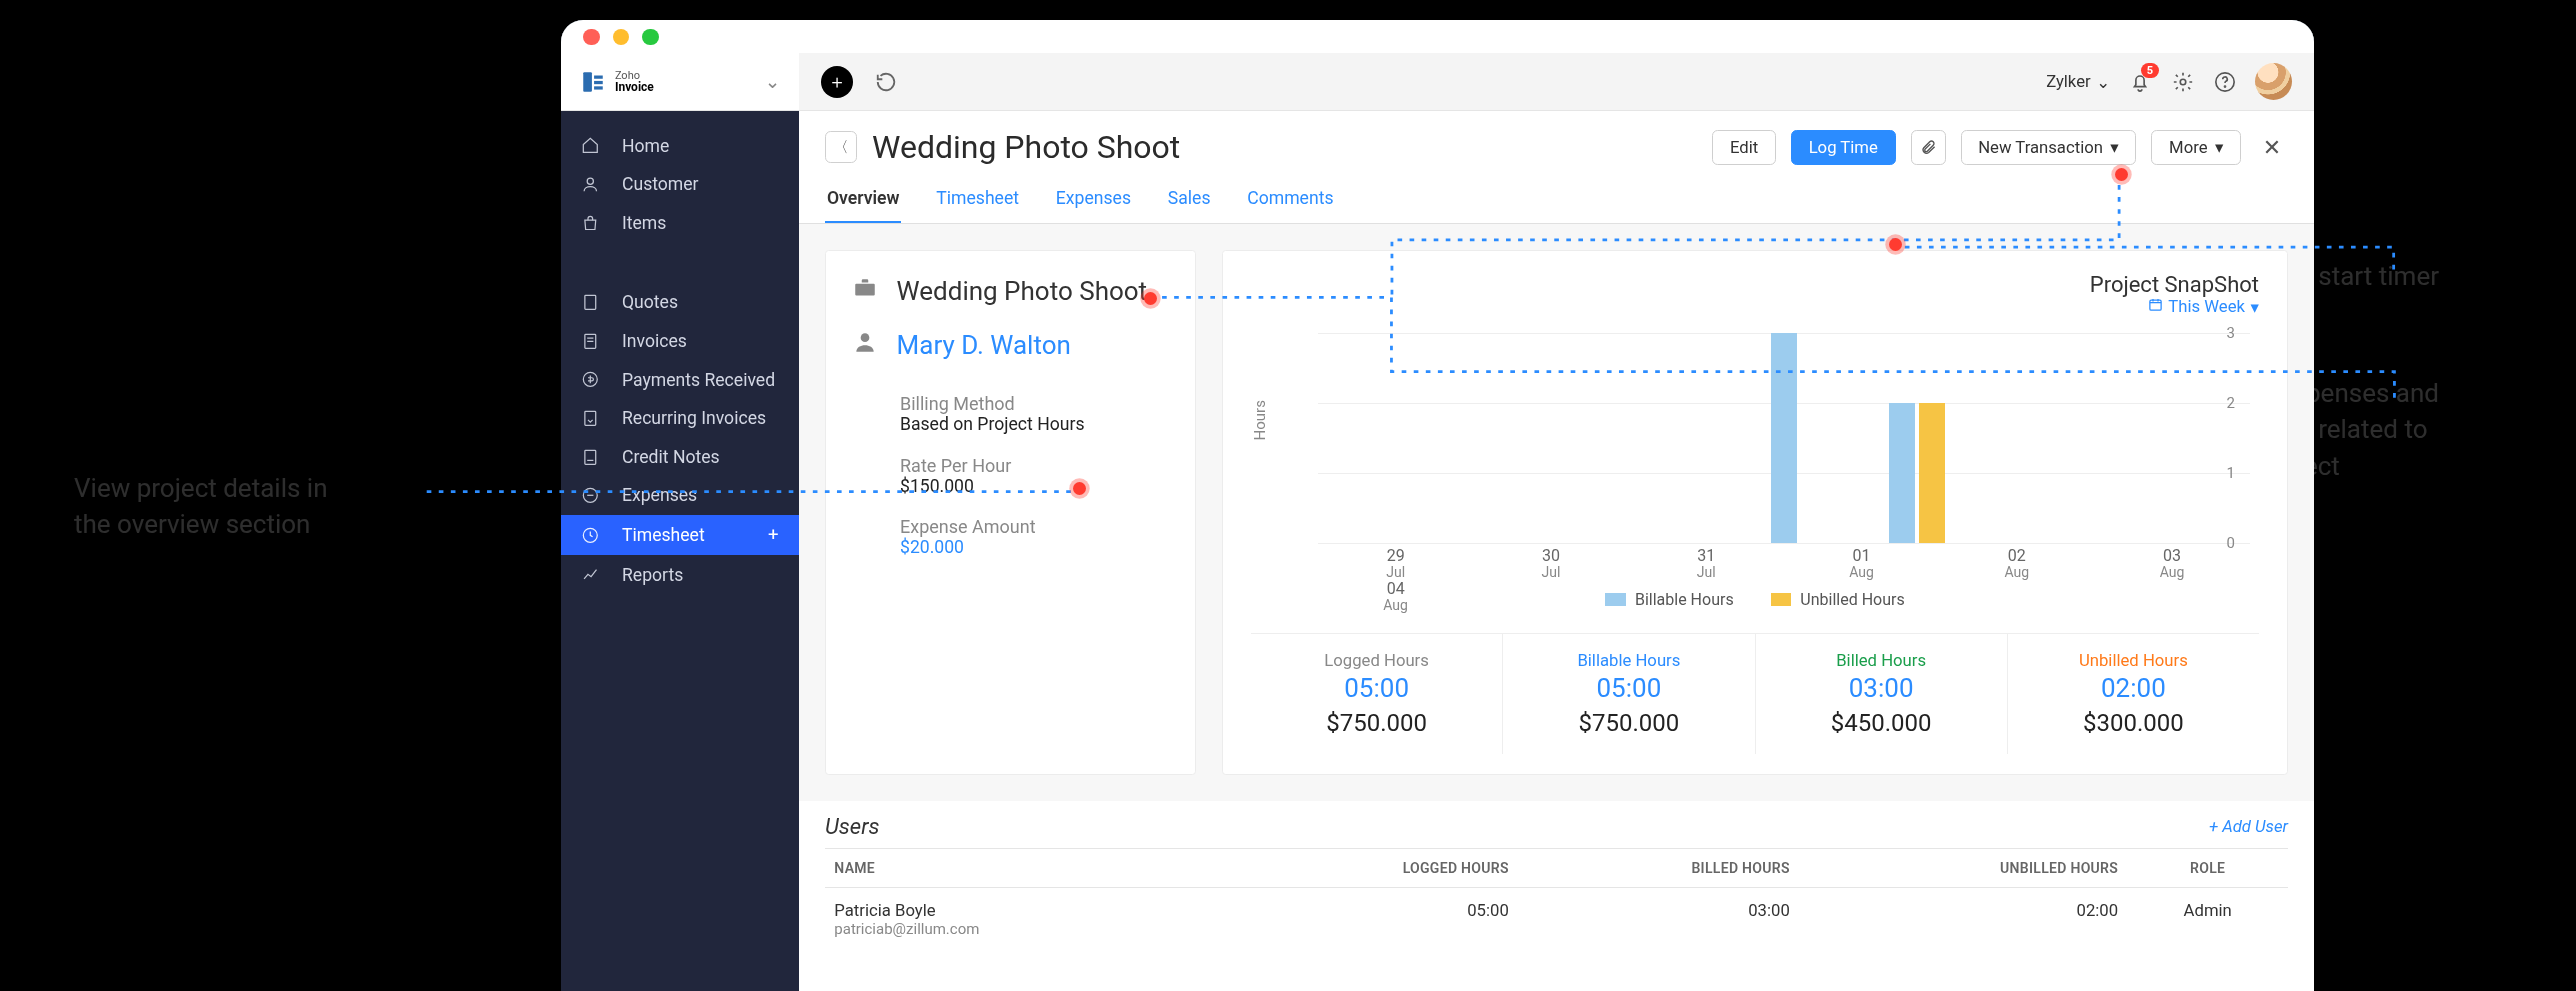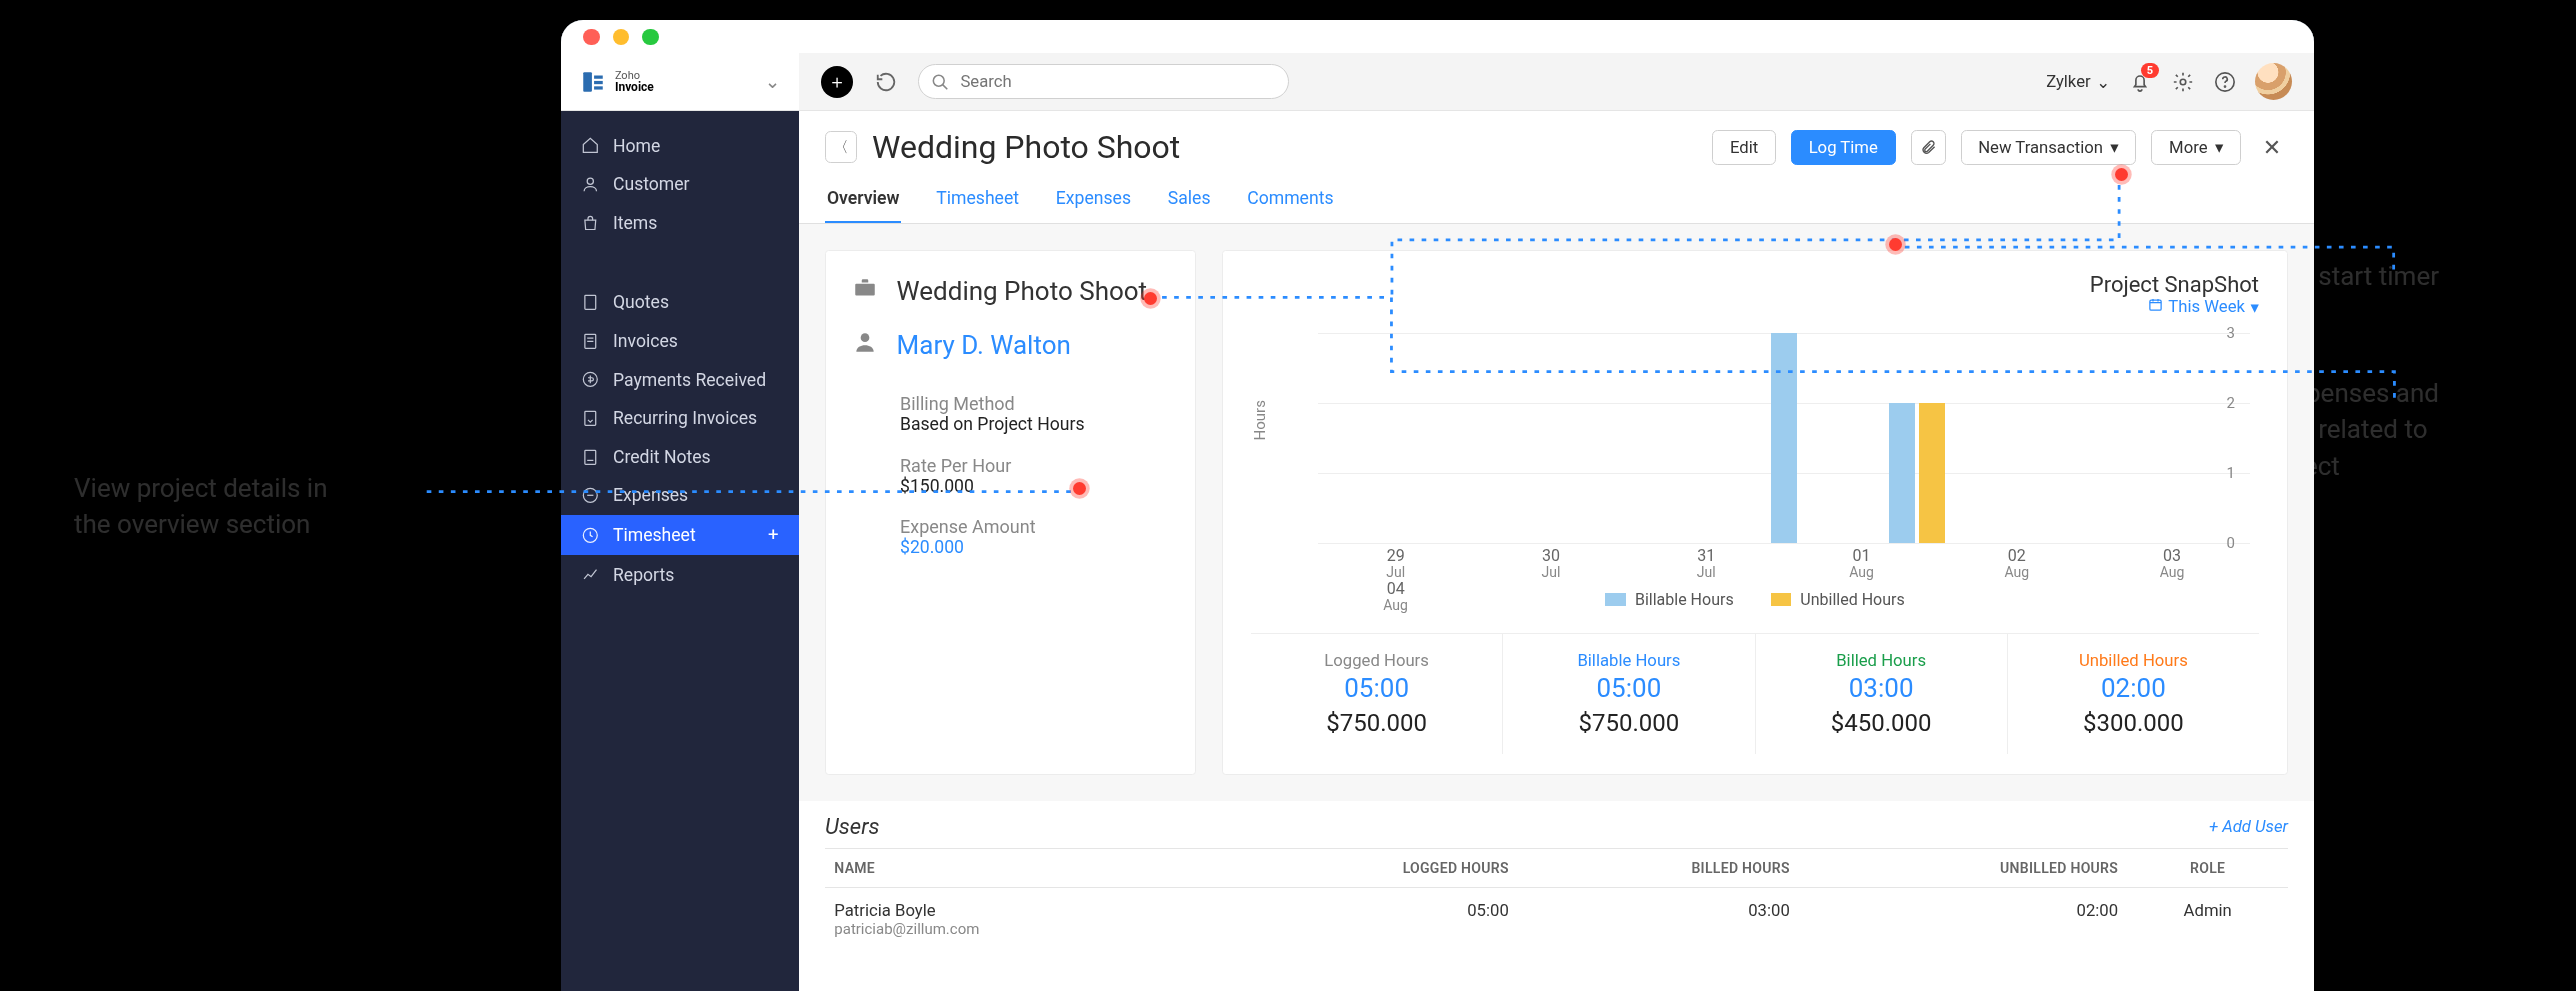--- a/index.html
+++ b/index.html
@@ -29,21 +29,21 @@
 .sidebar { width: 238px; background: #21263c; color: #d9dce6; display: flex; flex-direction: column; font-size: 18.6px; }
 .brandrow { height: 58px; display:flex; align-items:center; padding:0 18.6px; background:#fff; color:#000; justify-content: space-between; border-bottom:0.9px solid #e5e5e5;}
 .brand { display:flex; align-items:center; gap:9.3px; }
 .brand-logo { width:26px; height:26px; color:#2b6cb0; }
 .brand-text { display:flex; flex-direction: column; line-height:1; }
 .brand-small { font-size:11px; color:#555; }
 .brand-big { font-size:12px; font-weight:700; }
 .brand-caret { color:#888; }
 
 .navsec { padding: 15px 0; }
-.navitem { display:flex; align-items:center; gap:13px; padding: 9.3px 20.4px; cursor:pointer; font-size: 17.6px; color:#d3d7e4; }
+.navitem { display:flex; align-items:center; gap:22px; padding: 9.3px 20.4px; cursor:pointer; font-size: 17.6px; color:#d3d7e4; }
 .navitem.active { background:#2962ff; color:#fff; }
 .navitem .plus { margin-left:auto; font-size:18.6px; }
 .nav-icon { width:18.6px; height:18.6px; flex:0 0 18.6px; display:inline-flex; align-items:center; justify-content:center; opacity:0.9; }
 .nav-icon svg { width:18.6px; height:18.6px; stroke: currentColor; fill:none; stroke-width:1.6; }
 
 
 .maincol { flex:1; display:flex; flex-direction:column; background:#fff; }
 
 
 .topbar { height:58px; background:#f4f4f4; display:flex; align-items:center; padding:0 22px; gap:16.7px; border-bottom:0.9px solid #e5e5e5;}
@@ -300,29 +300,20 @@
     </aside>
 
     <main class="maincol">
       <div class="topbar">
         <span class="circle-btn circle-dark">＋</span>
         <span class="circle-btn circle-light">
           <svg width="22" height="22" viewBox="0 0 24 24" fill="none" stroke="#666" stroke-width="2">
               <path d="M3 12a9 9 0 1 0 3-6.7"></path>
               <path d="M3 4v5h5"></path>
             </svg>
-        </span>
-        <span class="searchwrap">
-          <span class="sicon">
-            <svg width="18.6" height="18.6" viewBox="0 0 24 24" fill="none" stroke="#888" stroke-width="2">
-                <circle cx="10" cy="10" r="7"></circle>
-                <path d="M21 21l-6-6"></path>
-              </svg>
-          </span>
-          <input placeholder="Search" style="">
         </span>
         <span class="spacer"></span>
         <span class="orgsel">
           <span>Zylker</span>
           <span>⌄</span>
         </span>
         <span class="top-icon">
           <svg viewBox="0 0 24 24">
               <path d="M6 17h12l-1.5-2V10a4.5 4.5 0 0 0-9 0v5Z"></path>
               <path d="M10 20a2 2 0 0 0 4 0"></path>

